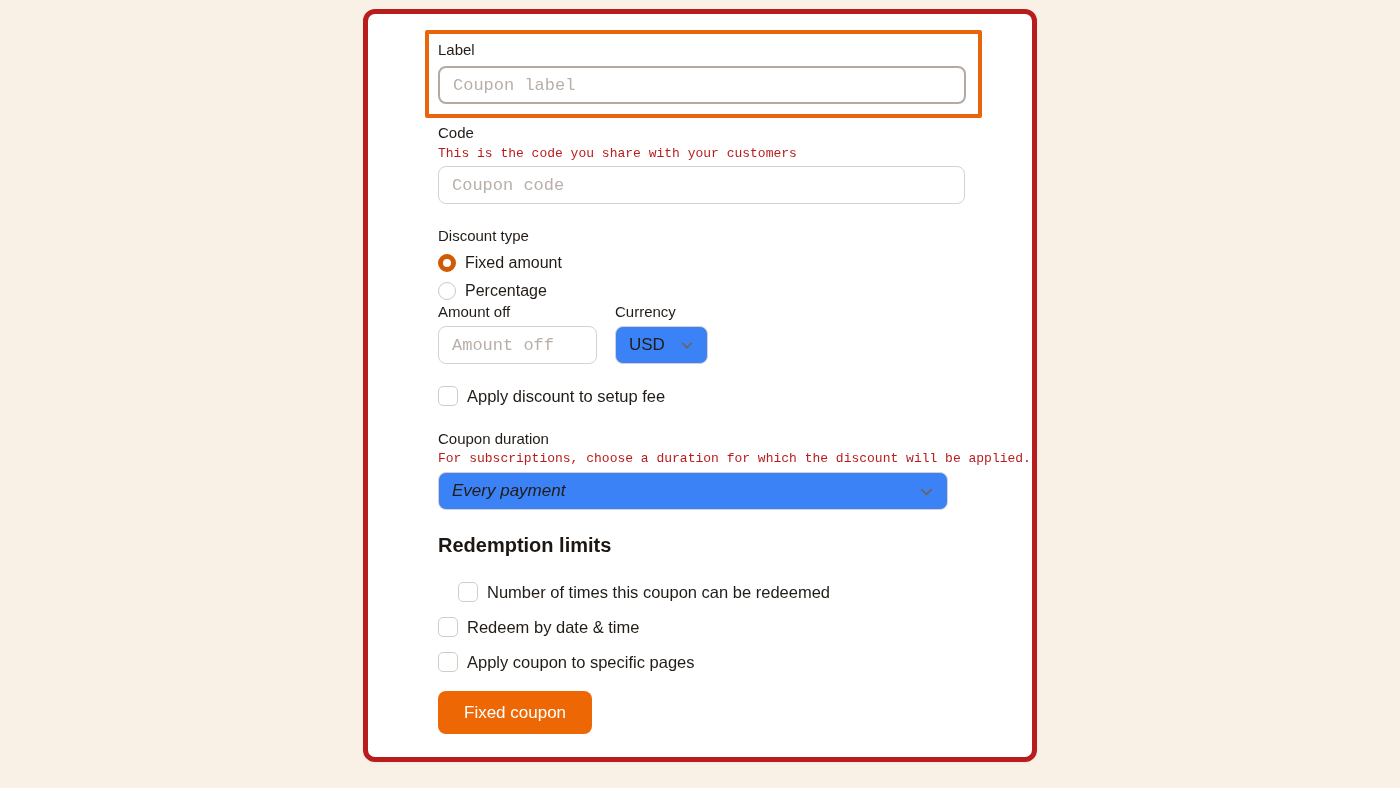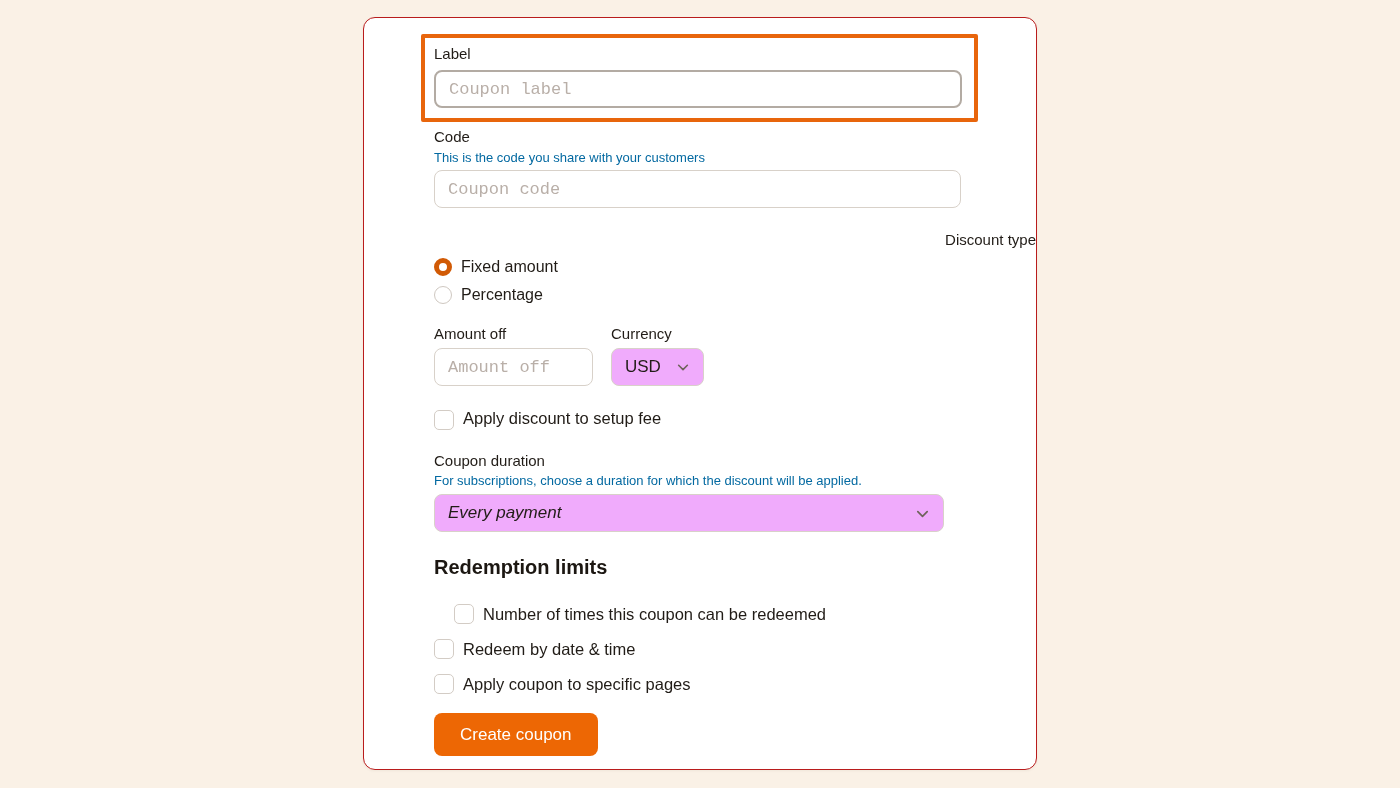--- a/index.html
+++ b/index.html
@@ -6,38 +6,39 @@
   html, body { width: 1400px; height: 788px; }
   body {
     background: #faf1e6;
     font-family: "Liberation Sans", "DejaVu Sans", sans-serif;
     color: #211c17;
     position: relative;
     overflow: hidden;
   }
   .card {
     position: absolute;
-    left: 363px; top: 17px;
+    left: 363px; top: 9px;
     width: 674px; height: 753px;
     background: #ffffff;
-    border: 1px solid #b91c1c;
+    border: 5px solid #b91c1c;
     border-radius: 12px;
     box-shadow: 0 1px 3px rgba(60,40,20,0.05);
     padding: 16px 0 0 70px;
   }
   .field-label {
     font-size: 15px;
     font-weight: 500;
     line-height: 20px;
     color: #211c17;
   }
   .helper {
     font-size: 13px;
     line-height: 17px;
-    color: #0369a1;
+    color: #b91c1c;
+    font-family: Liberation Mono, monospace;
   }
   .text-input {
     display: block;
     height: 38px;
     border: 1px solid #d8d1c9;
     border-radius: 8px;
     background: #fff;
     padding: 0 13px;
     font-size: 17px;
     color: #211c17;
@@ -57,21 +58,21 @@
   .highlight-box .text-input {
     width: 528px;
     margin-top: 6px;
     border: 2px solid #b3aba3;
   }
 
   .code-group { margin-top: 5px; }
   .code-group .helper { margin-top: 2px; }
   .code-group .text-input { width: 527px; margin-top: 4px; }
 
-  .discount-group { margin-top: 22px; text-align: right; }
+  .discount-group { margin-top: 22px; }
   .radio-row {
     display: flex; align-items: center;
     margin-top: 6px;
   }
   .radio-row:first-of-type { margin-top: 5px; }
   .radio {
     width: 18px; height: 18px;
     border-radius: 50%;
     background: #fff;
     border: 1.5px solid #cfc8c1;
@@ -80,30 +81,30 @@
   .radio.selected {
     border: 5.5px solid #d15a05;
   }
   .radio-row .opt-label {
     margin-left: 9px;
     font-size: 16px;
     line-height: 22px;
     color: #211c17;
   }
 
-  .amount-row { margin-top: 18px; display: flex; }
+  .amount-row { display: flex; }
   .amount-col .text-input { margin-top: 4px; }
   .amount-col.amount { width: 159px; margin-right: 18px; }
   .amount-col.amount .text-input { width: 159px; }
   .select-box {
     margin-top: 4px;
     height: 38px;
     border: 1px solid #d8d1c9;
     border-radius: 8px;
-    background: #f0abfc;
+    background: #3b82f6;
     display: flex; align-items: center;
     padding: 0 13px;
     font-size: 17px;
     color: #211c17;
     cursor: pointer;
   }
   .currency-select { width: 93px; justify-content: space-between; }
   .chevron { display: inline-flex; flex: 0 0 auto; }
 
   .checkbox-row {
@@ -115,21 +116,21 @@
     border-radius: 5px;
     background: #fff;
     flex: 0 0 auto;
   }
   .checkbox-row .opt-label {
     margin-left: 9px;
     font-size: 16.5px;
     line-height: 24px;
     color: #211c17;
   }
-  .setup-row { margin-top: 20px; align-items: flex-end; }
+  .setup-row { margin-top: 20px; }
 
   .duration-group { margin-top: 21px; }
   .duration-group .helper { margin-top: 1px; }
   .duration-select {
     width: 510px;
     margin-top: 5px;
     justify-content: space-between;
     font-style: italic;
   }
 
@@ -240,15 +241,15 @@
     <div class="checkbox-row">
       <span class="checkbox"></span>
       <span class="opt-label">Redeem by date &amp; time</span>
     </div>
     <div class="checkbox-row">
       <span class="checkbox"></span>
       <span class="opt-label">Apply coupon to specific pages</span>
     </div>
   </div>
 
-  <button class="submit-btn">Create coupon</button>
+  <button class="submit-btn">Fixed coupon</button>
 
 </div>
 
 </body></html>

